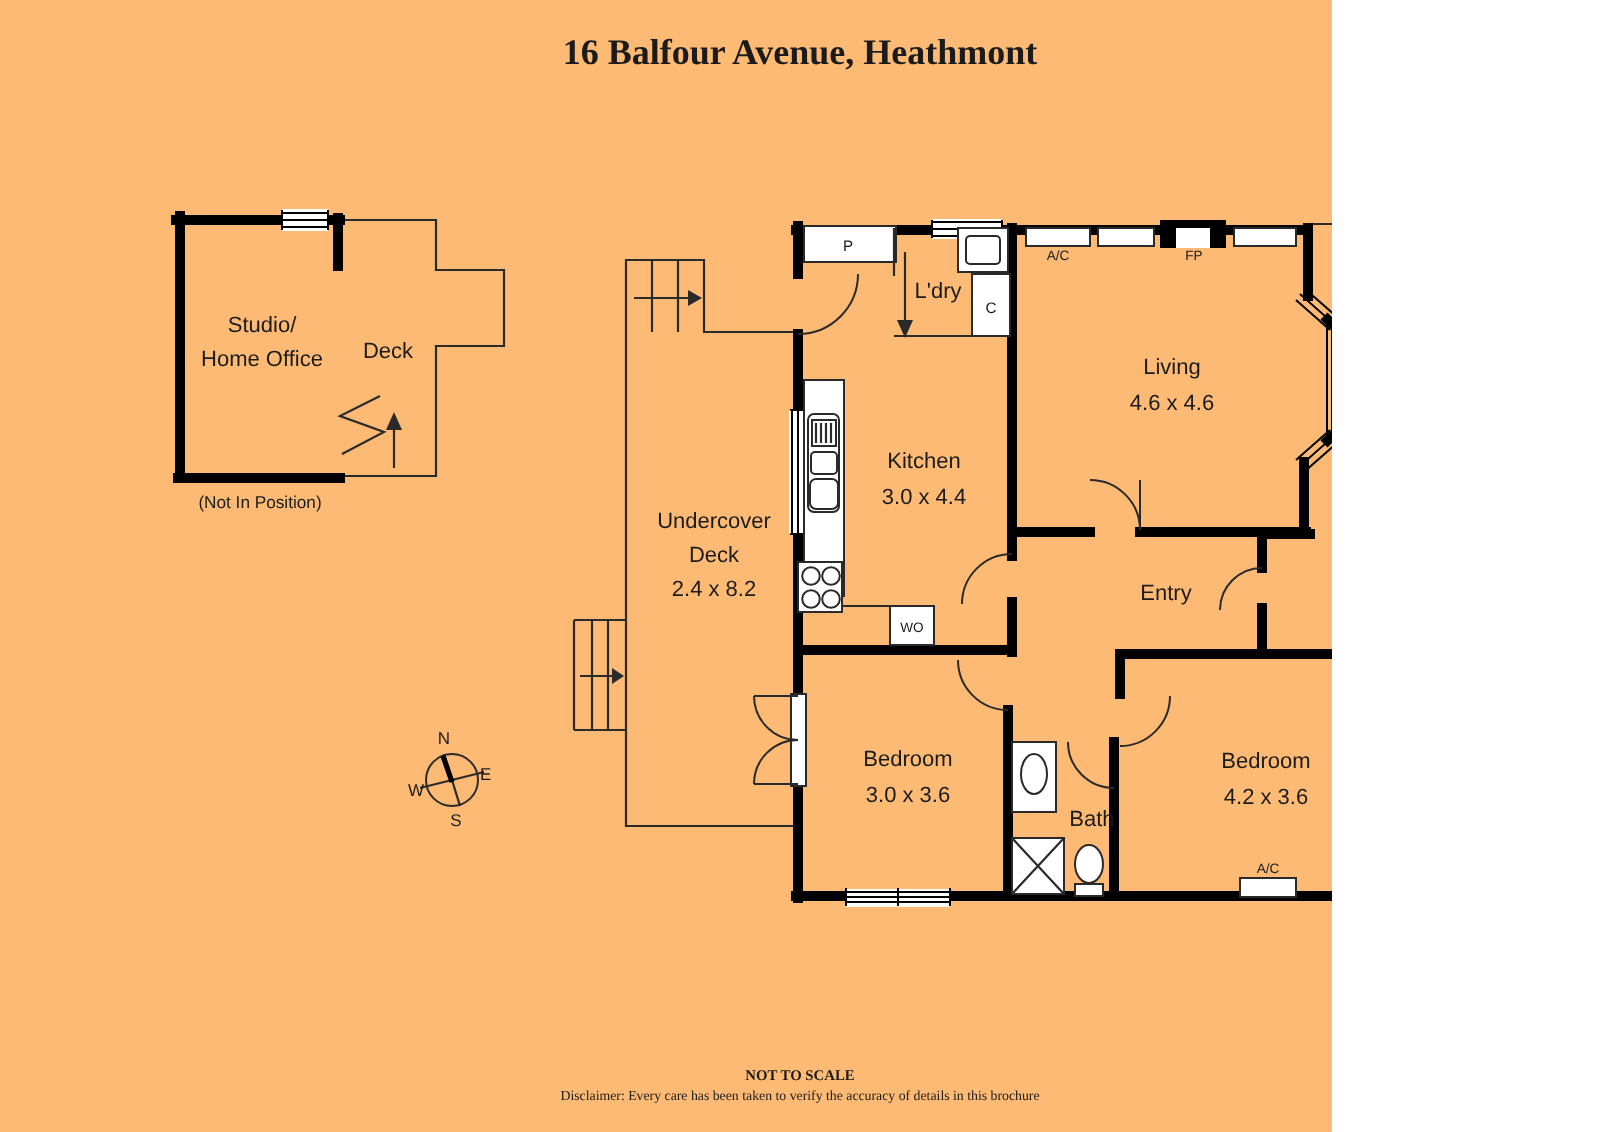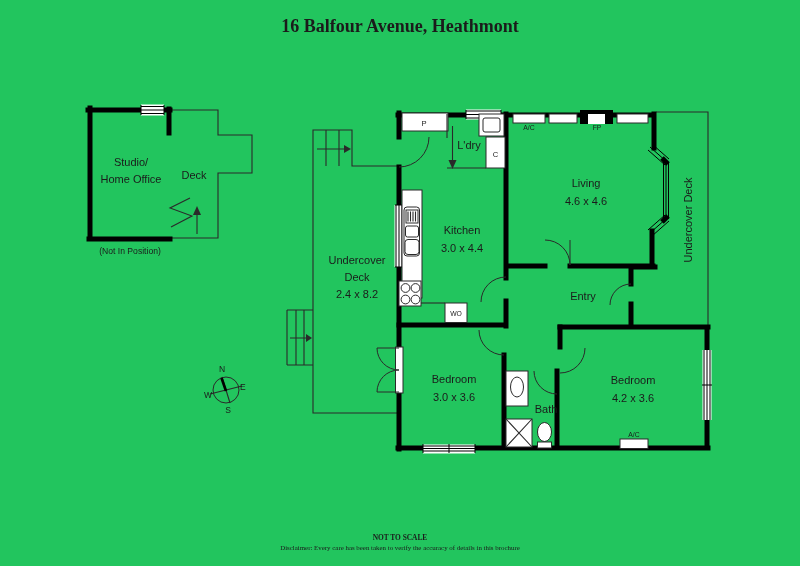--- a/index.html
+++ b/index.html
@@ -1,16 +1,16 @@
 <!DOCTYPE html>
 <html><head>
 <meta charset="utf-8">
 <style>
   html,body{margin:0;padding:0;background:#fff;}
-  .page{position:relative;width:800px;height:566px;background:#22c55e;overflow:hidden;
+  .page{position:relative;width:666px;height:566px;background:#fdba74;overflow:hidden;
         font-family:"Liberation Sans",sans-serif;}
   svg{display:block;}
   text{fill:#1b1b1b;}
   .t-title{font-family:"Liberation Serif",serif;font-weight:bold;font-size:18px;}
   .t-room{font-size:11px;}
   .t-small{font-size:8.5px;}
   .t-tiny{font-size:6.8px;}
   .t-fix{font-size:7.6px;}
   .t-note{font-size:8.6px;}
   .t-foot1{font-family:"Liberation Serif",serif;font-weight:bold;font-size:7.4px;}

